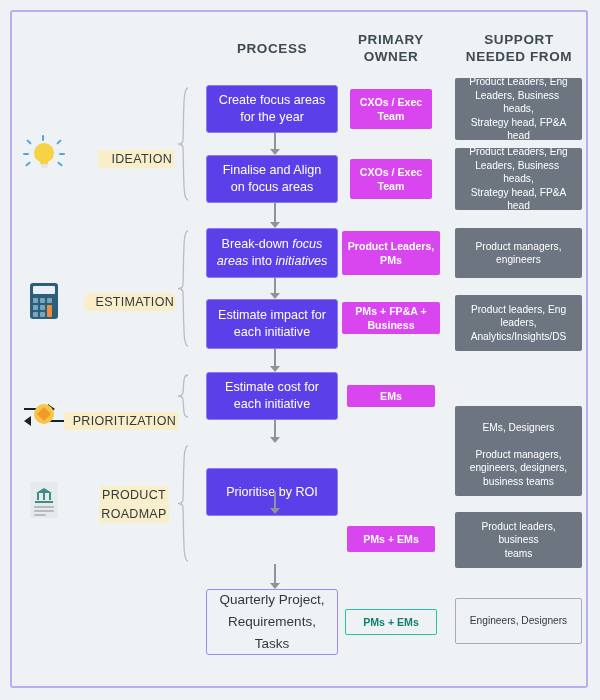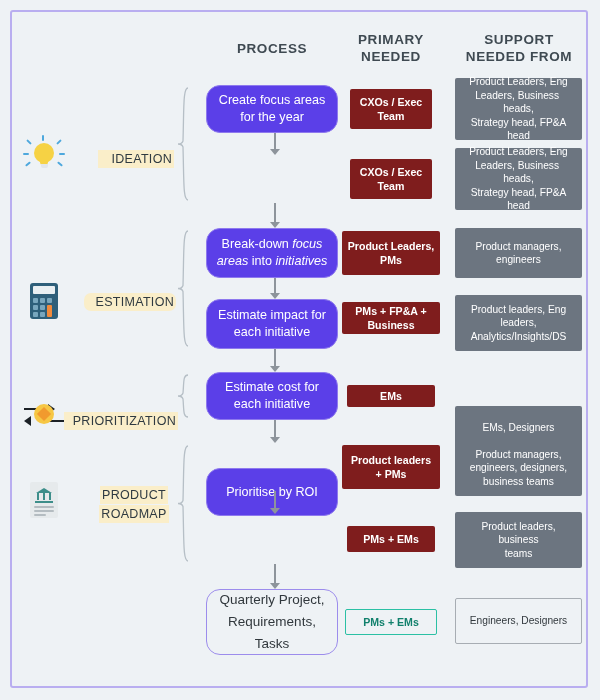--- a/index.html
+++ b/index.html
@@ -32,41 +32,41 @@
   }
   #hdr-process{left:202px;top:40px;width:140px;}
   #hdr-owner{left:341px;top:31px;width:100px;}
   #hdr-support{left:452px;top:31px;width:134px;}
 
   .pbox{
     position:absolute;left:206px;width:132px;
     box-sizing:border-box;
     background:#5b3fe8;
     border:1px solid #8e79ee;
-    border-radius:14px;
+    border-radius:3px;
     color:#ffffff;
     font-size:12.6px;
     line-height:17px;
     text-align:center;
     display:flex;align-items:center;justify-content:center;
     padding:3px 0;
   }
   .pbox.outline{
     background:transparent;
     border:1.5px solid #9c8cec;
     color:#31383d;
     font-size:13.5px;
     line-height:22px;
   }
   .pbox i{font-style:italic;}
 
   .obox{
     position:absolute;
     box-sizing:border-box;
-    background:#7f1d1d;
+    background:#d946ef;
     border-radius:2px;
     color:#ffffff;
     font-size:10.6px;
     line-height:14px;
     text-align:center;
     display:flex;align-items:center;justify-content:center;
     padding:3px 4px;
     font-weight:bold;
   }
   .obox.outline{
@@ -184,21 +184,21 @@
 </style>
 </head>
 <body>
 
 <div class="frame"></div>
 <div class="canvas" id="canvas">
 
   <div class="hdr" id="hdr-process">PROCESS</div>
   <div class="hdr" id="hdr-owner">
     <div>PRIMARY</div>
-    <div>NEEDED</div>
+    <div>OWNER</div>
   </div>
   <div class="hdr" id="hdr-support">
     <div>SUPPORT</div>
     <div>NEEDED FROM</div>
   </div>
 
   <div class="stage-icon" style="left:22px;top:135px;width:44px;height:44px;">
     <div class="bulb-glass"></div>
     <div class="bulb-neck"></div>
     <div class="bulb-base"></div>
@@ -259,20 +259,23 @@
     <div class="obox" style="left: 350px; width: 82px; height: 40px; top: 89px;">
       <div>CXOs / Exec<br>Team</div>
     </div>
     <div class="sbox" style="top: 78px; height: 62px;">
       <div>Product Leaders, Eng<br>Leaders, Business&nbsp; heads,<br>Strategy head, FP&amp;A head</div>
     </div>
     <div class="arrow" style="top: 133px; height: 22px;">
       <div class="stem" style="height: 16px;"></div>
       <div class="head" style="top: 16px;"></div>
     </div>
+    <div class="pbox" style="top: 155px; height: 48px;">
+      <div>Finalise and Align<br>on focus areas</div>
+    </div>
     <div class="obox" style="left: 350px; width: 82px; height: 40px; top: 159px;">
       <div>CXOs / Exec<br>Team</div>
     </div>
     <div class="sbox" style="top: 148px; height: 62px;">
       <div>Product Leaders, Eng<br>Leaders, Business&nbsp; heads,<br>Strategy head, FP&amp;A head</div>
     </div>
     <div class="arrow" style="top: 203px; height: 25px;">
       <div class="stem" style="height: 19px;"></div>
       <div class="head" style="top: 19px;"></div>
     </div>
@@ -310,23 +313,20 @@
     </div>
     <div class="sbox" style="top: 374px; height: 44px; margin-top: 32px;">
       <div>EMs, Designers</div>
     </div>
     <div class="arrow" style="top: 420px; height: 23px;">
       <div class="stem" style="height: 17px;"></div>
       <div class="head" style="top: 17px;"></div>
     </div>
     <div class="pbox" style="top: 468px; height: 48px;">
       <div>Prioritise by ROI</div>
-    </div>
-    <div class="obox" style="left: 342px; width: 98px; height: 44px; top: 445px;">
-      <div>Product leaders<br>+ PMs</div>
     </div>
     <div class="sbox" style="top: 440px; height: 56px;">
       <div>Product managers,<br>engineers, designers,<br>business teams</div>
     </div>
     <div class="arrow" style="top: 491px; height: 23px;">
       <div class="stem" style="height: 17px;"></div>
       <div class="head" style="top: 17px;"></div>
     </div>
     <div class="obox" style="left: 347px; width: 88px; height: 26px; top: 526px;">
       <div>PMs + EMs</div>

